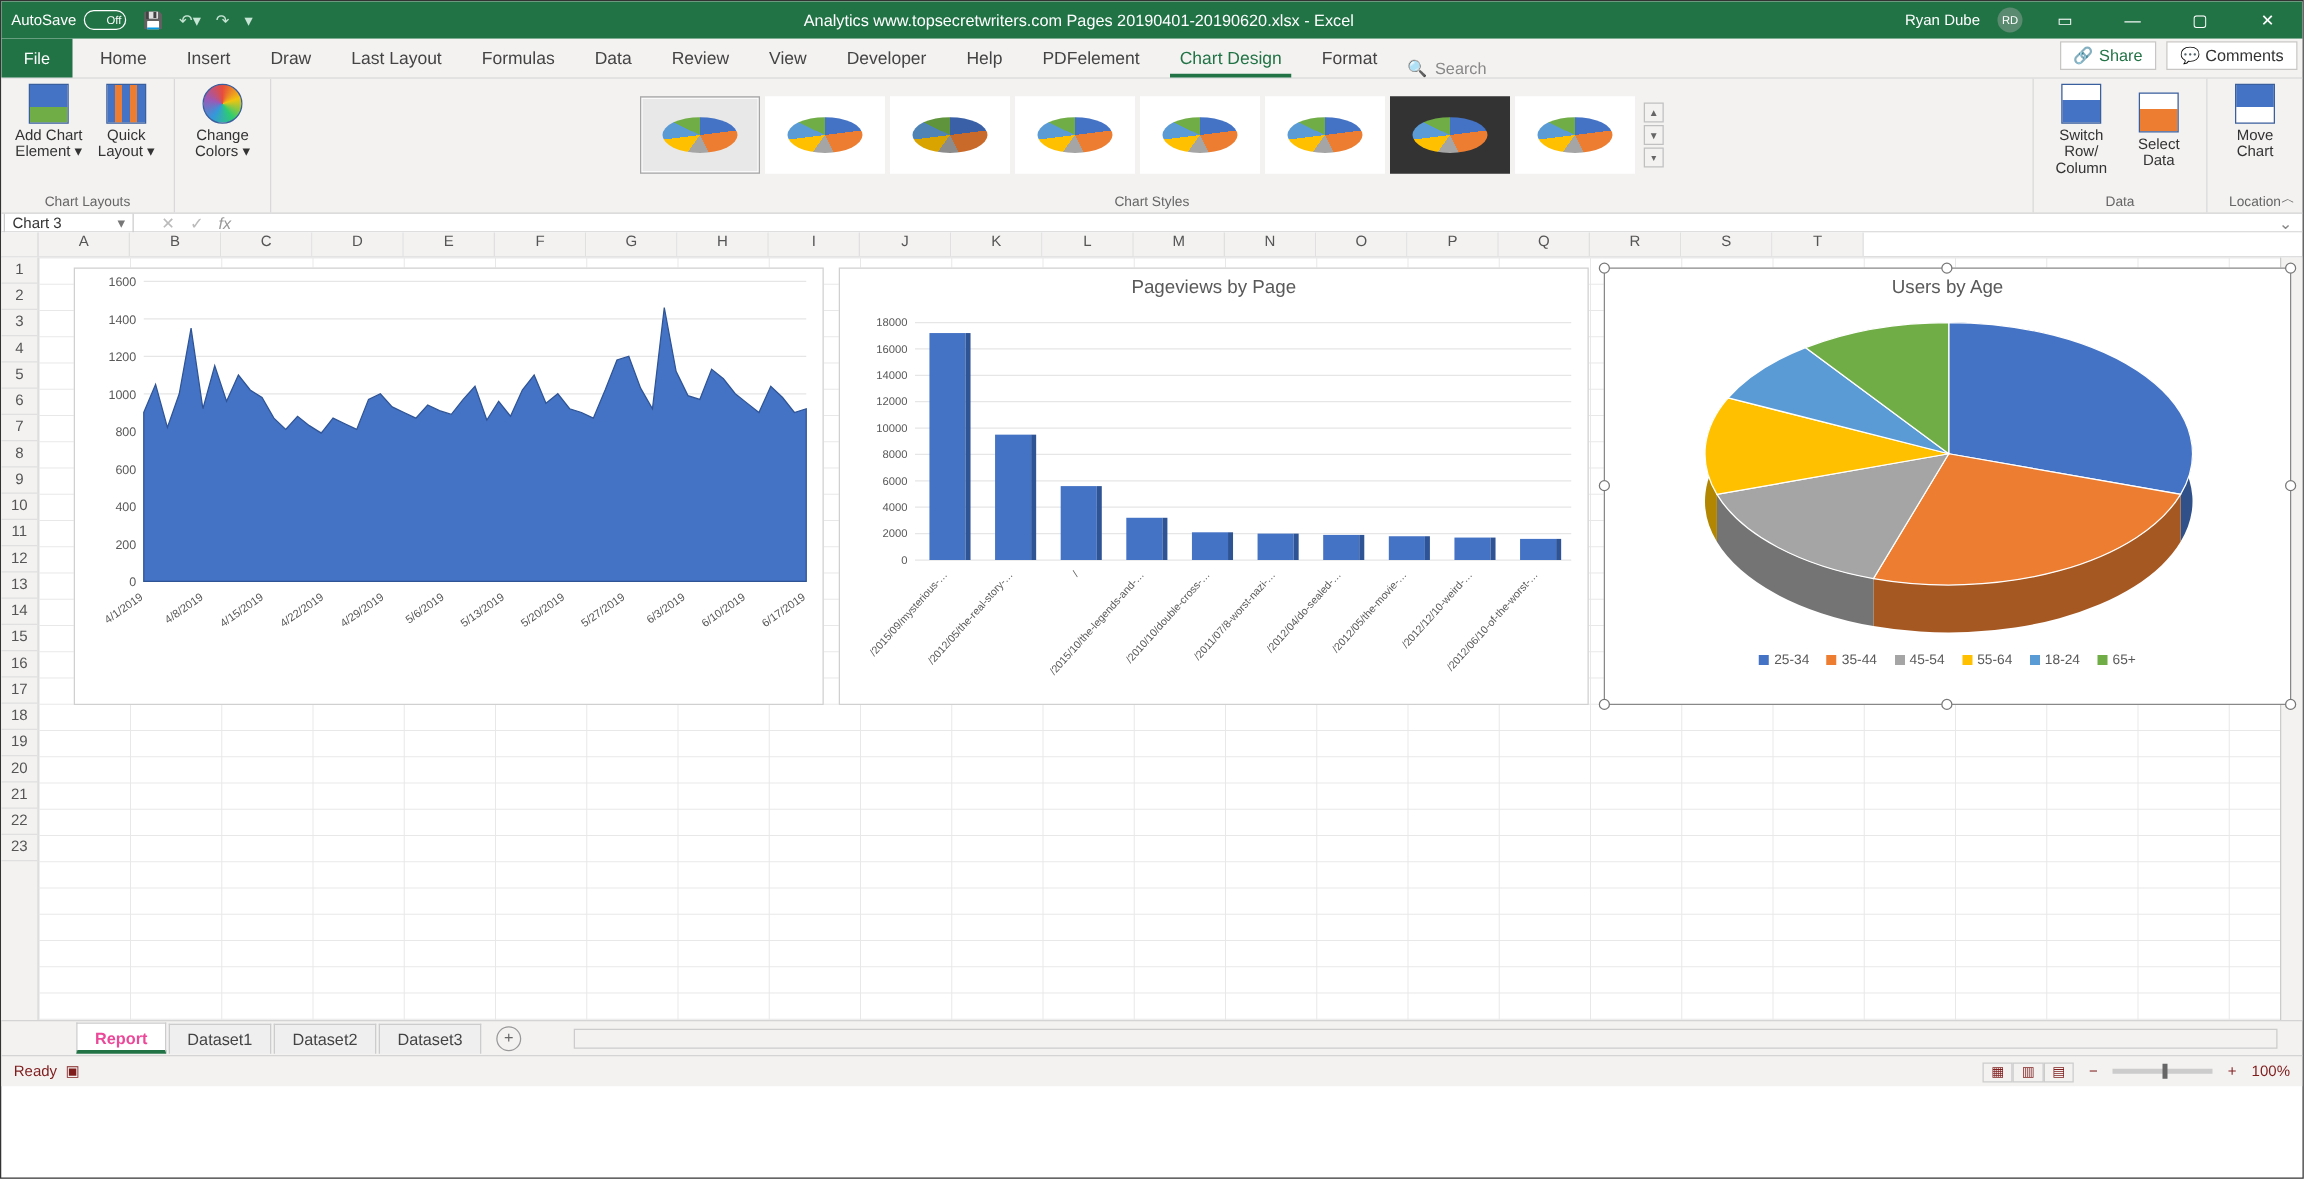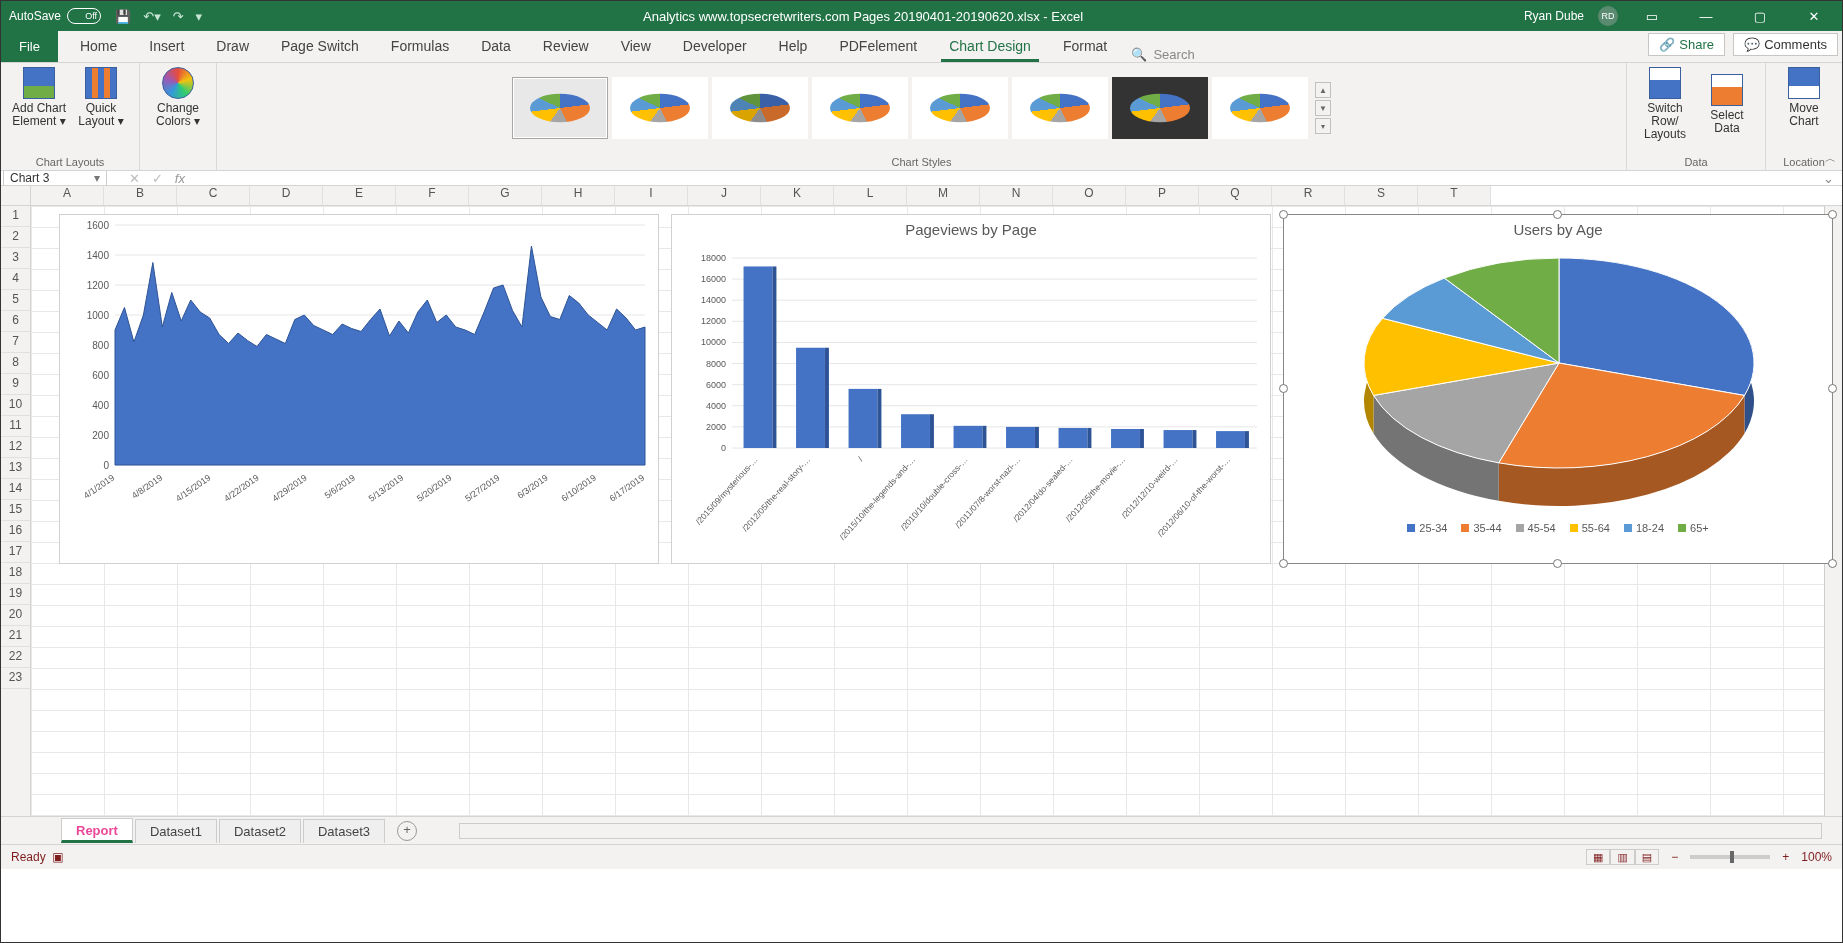--- a/index.html
+++ b/index.html
@@ -92,21 +92,21 @@
     <span class="winbtn">▢</span>
     <span class="winbtn">✕</span>
   </div>
 </div>
 
 <div class="ribbon-tabs">
   <div class="file">File</div>
   <div class="tab">Home</div>
   <div class="tab">Insert</div>
   <div class="tab">Draw</div>
-  <div class="tab">Page Switch</div>
+  <div class="tab">Last Layout</div>
   <div class="tab">Formulas</div>
   <div class="tab">Data</div>
   <div class="tab">Review</div>
   <div class="tab">View</div>
   <div class="tab">Developer</div>
   <div class="tab">Help</div>
   <div class="tab">PDFelement</div>
   <div class="tab active">Chart Design</div>
   <div class="tab">Format</div>
   <div class="search">🔍 <span>Search</span></div>
@@ -169,21 +169,21 @@
           <div>▼</div>
           <div>▾</div>
         </div>
     </div>
     <div class="label">Chart Styles</div>
   </div>
   <div class="group">
     <div class="row">
       <div class="bigbtn">
           <div class="ico" style="background:linear-gradient(#fff 40%,#4472c4 40%)"></div>
-          <span>Switch Row/ Layouts</span>
+          <span>Switch Row/ Column</span>
         </div>
       <div class="bigbtn">
           <div class="ico" style="background:linear-gradient(#fff 40%,#ed7d31 40%)"></div>
           <span>Select Data</span>
         </div>
     </div>
     <div class="label">Data</div>
   </div>
   <div class="group" style="border-right:none">
     <div class="row">

